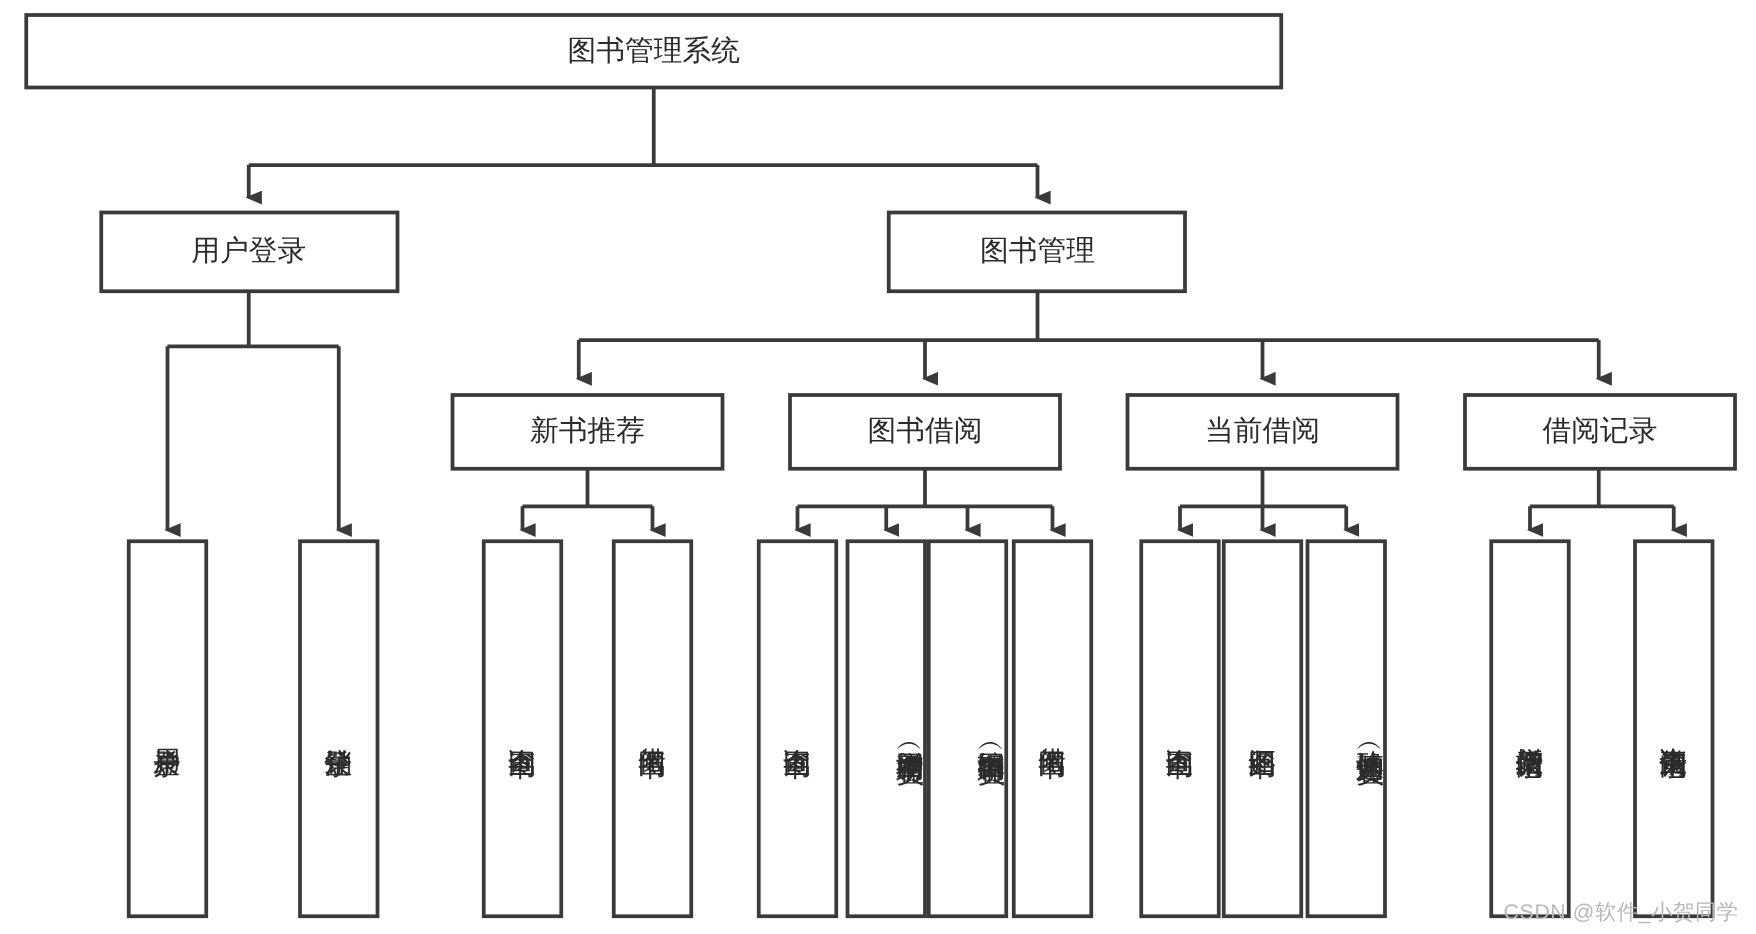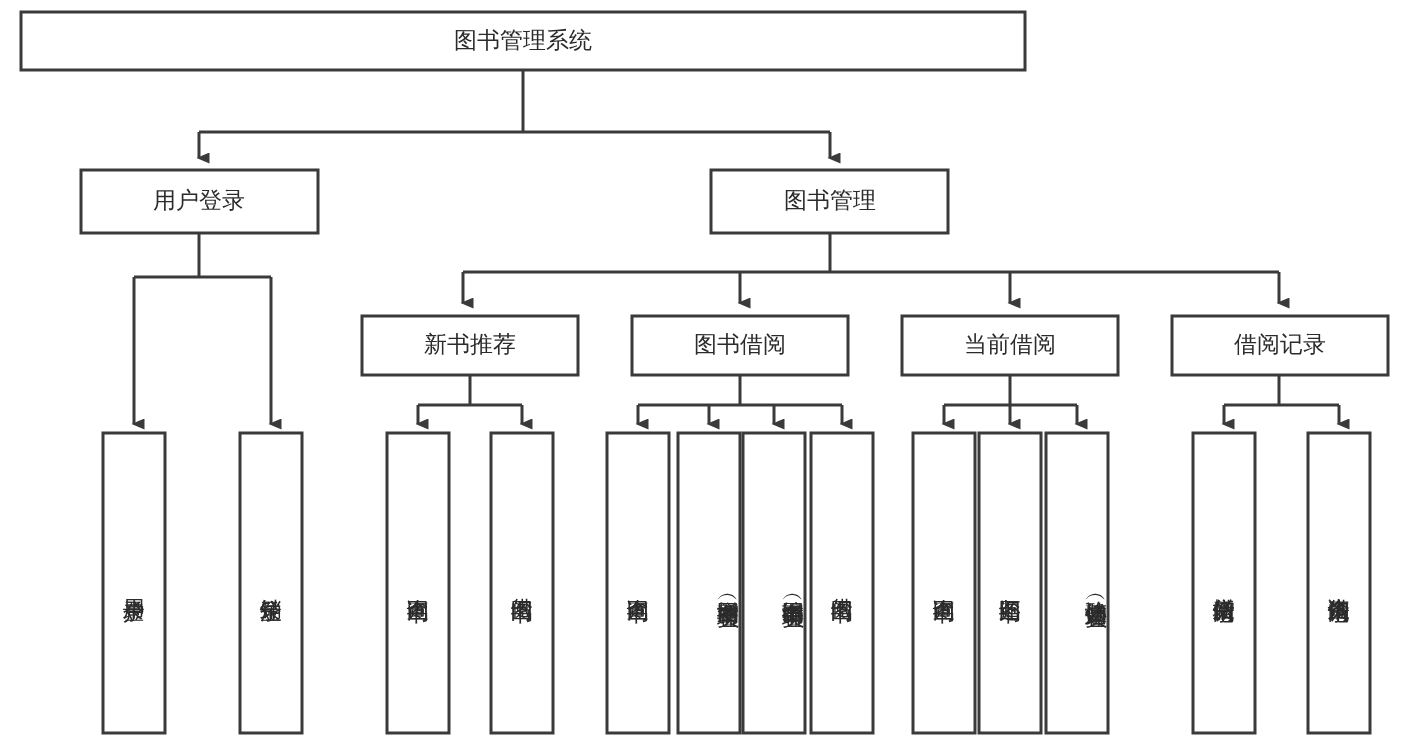--- a/index.html
+++ b/index.html
@@ -176,13 +176,14 @@
   <div class="vlabel" style="left:743px;top:433px;width:62px;height:300px;align-items:flex-start;padding-top:8px;box-sizing:border-box;">编辑图书（管理员）</div>
   <div class="vlabel" style="left:811px;top:433px;width:62px;height:300px;">借阅图书</div>
 
   <div class="vlabel" style="left:913px;top:433px;width:62px;height:300px;">查询图书</div>
   <div class="vlabel" style="left:979px;top:433px;width:62px;height:300px;">归还图书</div>
   <div class="vlabel" style="left:1046px;top:433px;width:62px;height:300px;align-items:flex-start;padding-top:8px;box-sizing:border-box;">确认归还（管理员）</div>
 
   <div class="vlabel" style="left:1193px;top:433px;width:62px;height:300px;">新增借阅记录</div>
   <div class="vlabel" style="left:1308px;top:433px;width:62px;height:300px;">查询借阅记录</div>
 
+  <div class="watermark">CSDN @软件_小贺同学</div>
 </div>
 
 </body></html>

